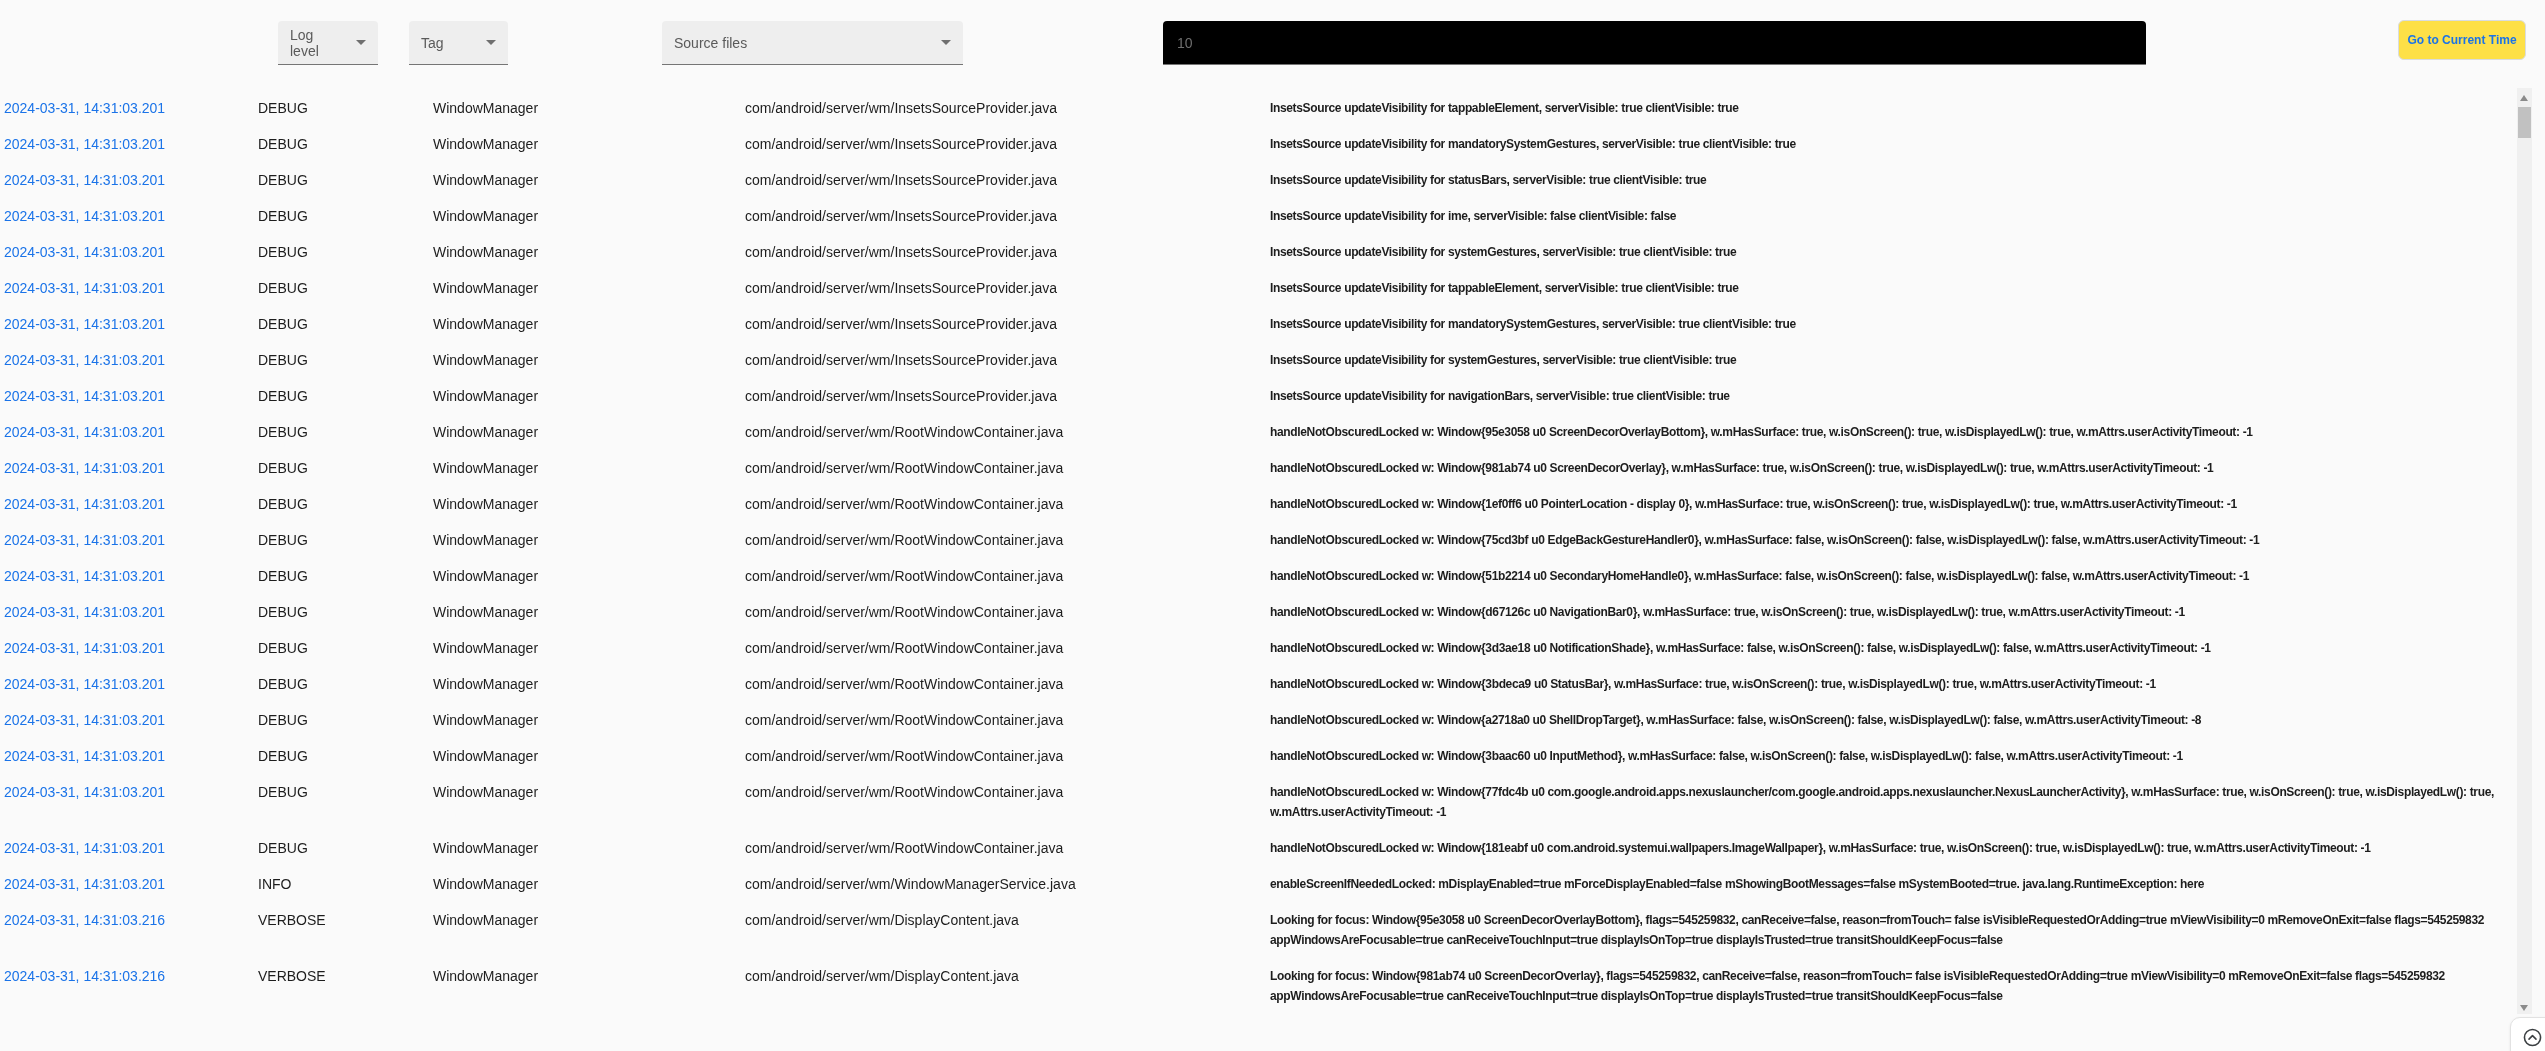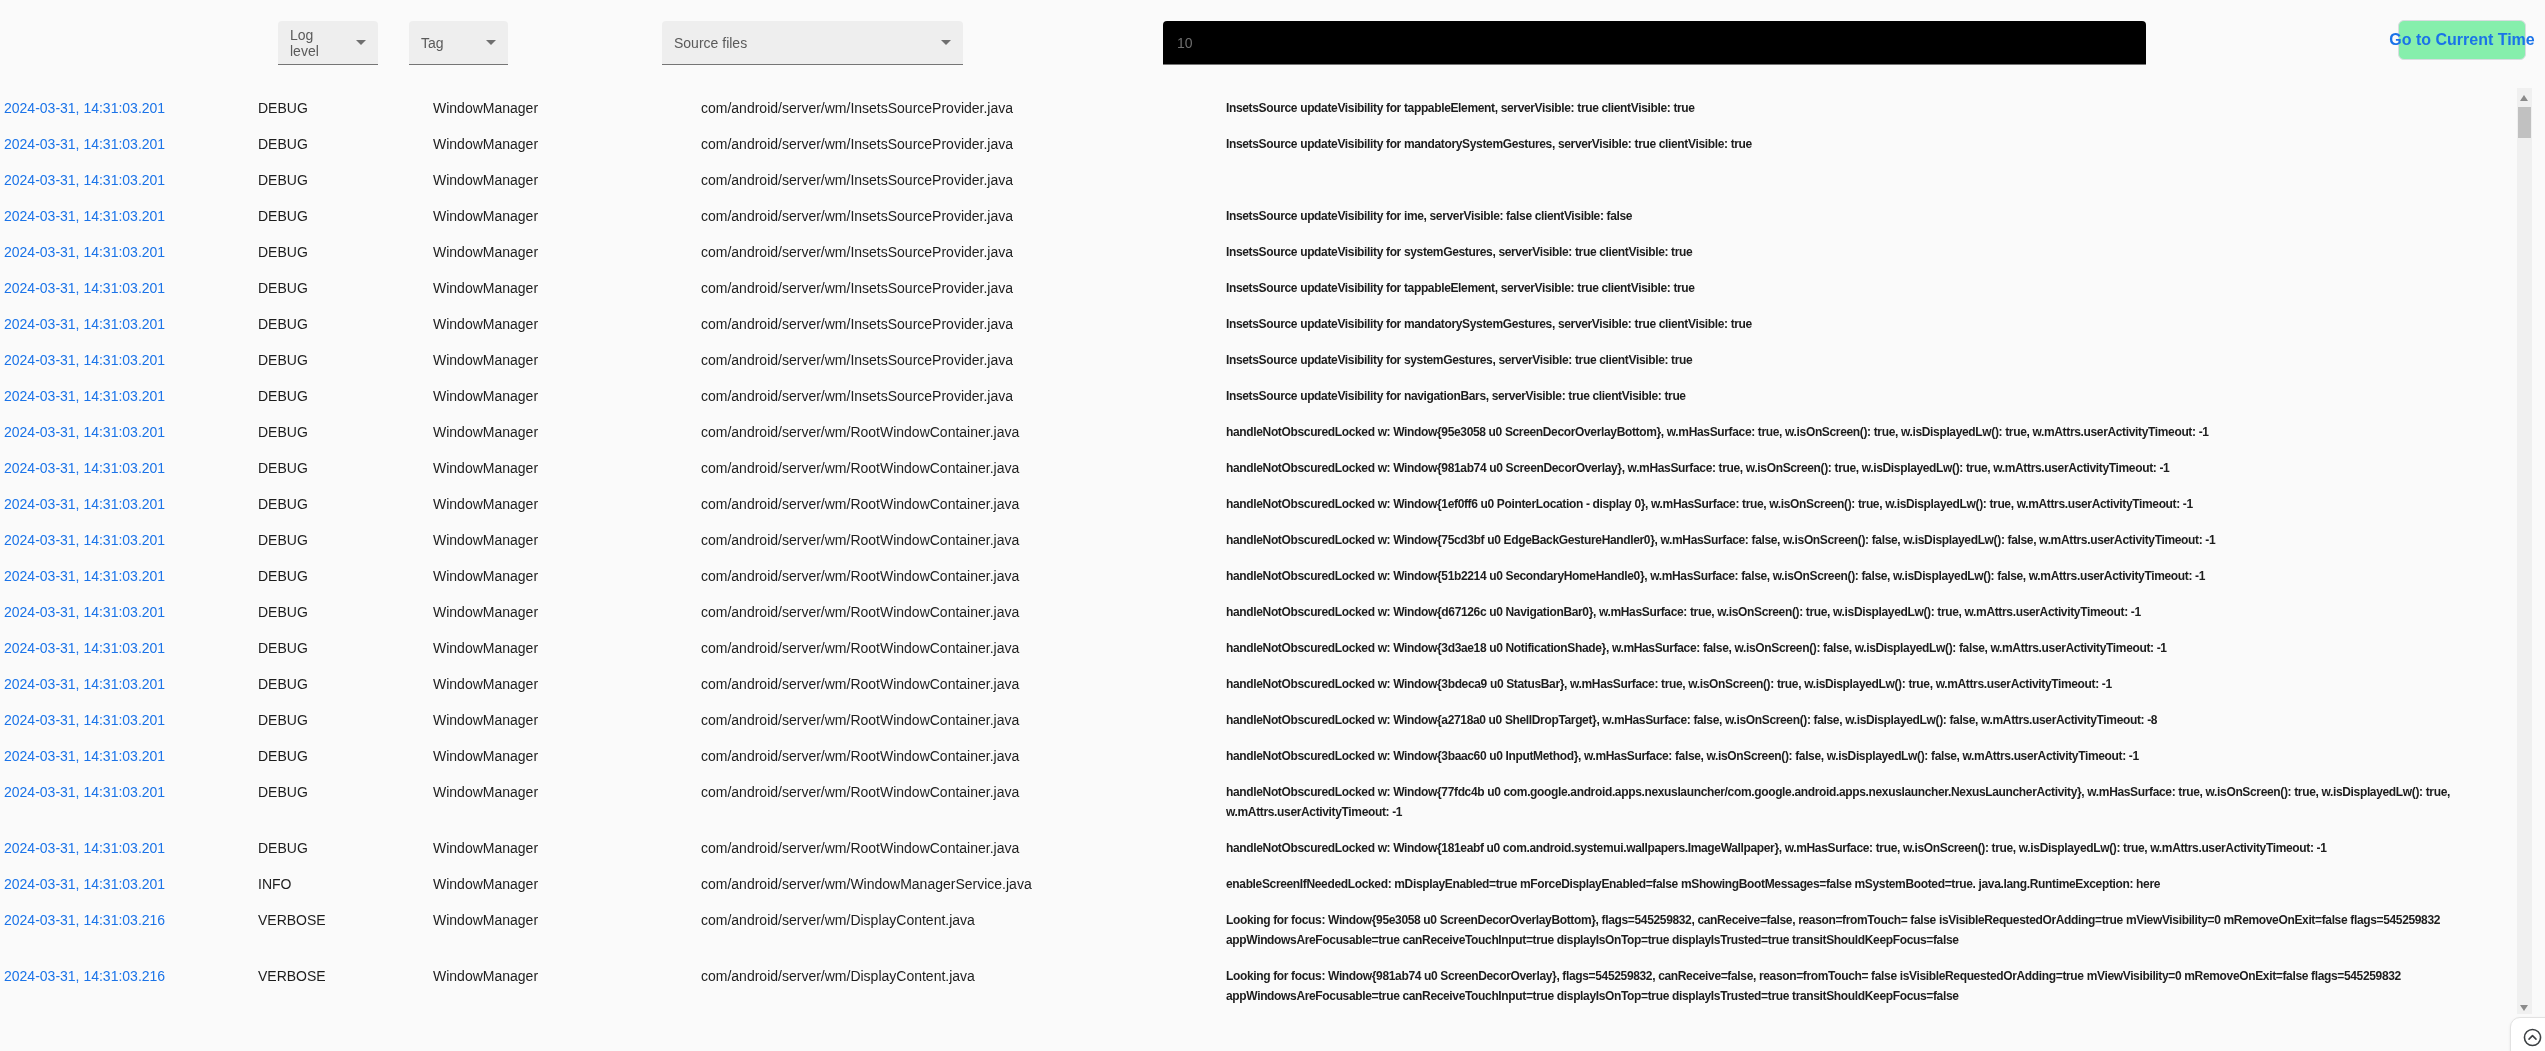--- a/index.html
+++ b/index.html
@@ -38,37 +38,37 @@
     background: #000000;
     border: none; border-bottom: 1.5px solid #757575;
     border-radius: 4px 4px 0 0;
     box-sizing: border-box;
     padding: 0 14px;
     font-family: inherit; font-size: 14px; color: #6f6f6f;
     outline: none;
   }
   .go-btn {
     position: absolute; left: 2398px; top: 20px; width: 128px; height: 40px;
-    background: #86efac;
+    background: #fde047;
     border: 1px solid #d9dce0;
     border-radius: 6px;
     color: #1a73e8;
-    font-family: inherit; font-size: 16px; font-weight: bold;
+    font-family: inherit; font-size: 12px; font-weight: bold;
     display: flex; align-items: center; justify-content: center;
     cursor: pointer; white-space: nowrap;
   }
 
   
   .log-list { position: absolute; left: 0; top: 90px; width: 2545px; }
   .row { display: flex; align-items: flex-start; padding: 8px 0; }
   .cell { line-height: 20px; font-size: 14px; color: #1d1d1d; box-sizing: border-box; }
   .c-time  { width: 258px; padding-left: 4px; color: #1a73e8; cursor: pointer; white-space: nowrap; }
   .c-level { width: 139px; white-space: nowrap; }
   .c-tag   { width: 268px; white-space: nowrap; margin-left: 36px; }
-  .c-file  { width: 525px; white-space: nowrap; }
+  .c-file  { width: 525px; white-space: nowrap; margin-left: 44px; }
   .c-msg   { flex: 1; padding-right: 15px; font-size: 12px; letter-spacing: -0.35px; word-break: break-word; font-weight: bold; }
 
   
   .sb-track {
     position: absolute; left: 2517px; top: 88px; width: 15px; height: 926px;
     background: #f0f0f0;
   }
   .sb-thumb {
     position: absolute; left: 2518px; top: 107px; width: 13px; height: 31px;
     background: #c1c1c1; cursor: pointer;
@@ -138,20 +138,21 @@
         <div class="cell c-tag">WindowManager</div>
         <div class="cell c-file">com/android/server/wm/InsetsSourceProvider.java</div>
         <div class="cell c-msg">InsetsSource updateVisibility for mandatorySystemGestures, serverVisible: true clientVisible: true</div>
       </div>
 
       <div class="row">
         <div class="cell c-time">2024-03-31, 14:31:03.201</div>
         <div class="cell c-level">DEBUG</div>
         <div class="cell c-tag">WindowManager</div>
         <div class="cell c-file">com/android/server/wm/InsetsSourceProvider.java</div>
+        <div class="cell c-msg">InsetsSource updateVisibility for statusBars, serverVisible: true clientVisible: true</div>
       </div>
 
       <div class="row">
         <div class="cell c-time">2024-03-31, 14:31:03.201</div>
         <div class="cell c-level">DEBUG</div>
         <div class="cell c-tag">WindowManager</div>
         <div class="cell c-file">com/android/server/wm/InsetsSourceProvider.java</div>
         <div class="cell c-msg">InsetsSource updateVisibility for ime, serverVisible: false clientVisible: false</div>
       </div>
 

